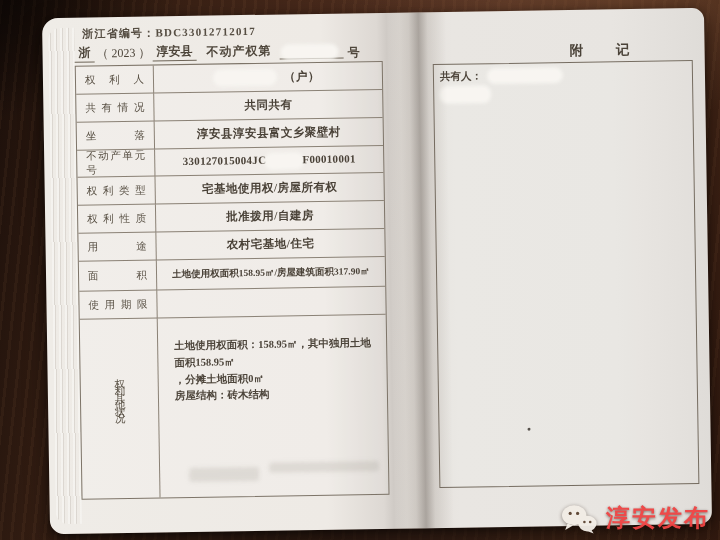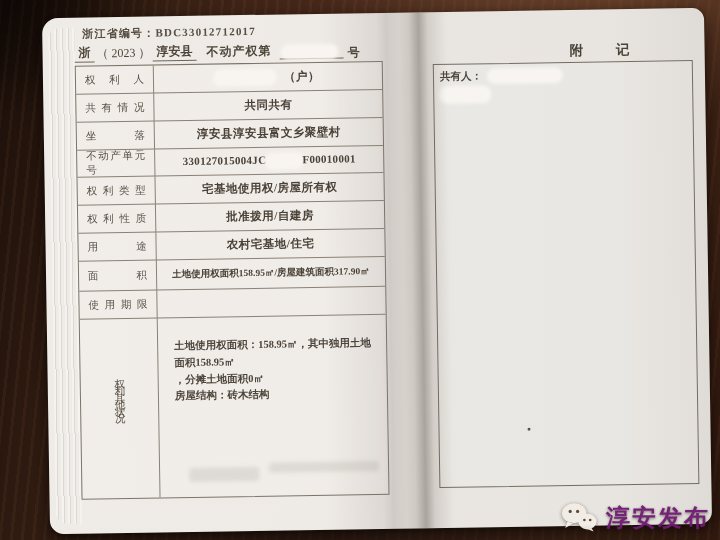--- a/index.html
+++ b/index.html
@@ -111,22 +111,22 @@
     border:1px solid #756c60; background:rgba(255,255,255,.08);
   }
   .co-owner {
     position:absolute; left:6px; top:5px; font-size:10.5px; font-weight:600; color:#4e463c;
     display:flex; align-items:center;
   }
   .page-dot { position:absolute; left:88px; top:364px; width:3px; height:3px; border-radius:50%; background:#55504a; }
 
   
   .watermark {
-    position:absolute; right:10px; bottom:6px; display:flex; align-items:flex-start; gap:9px;
-    color:#701a75; font-family:"Liberation Sans","DejaVu Sans",sans-serif;
+    position:absolute; right:10px; bottom:6px; display:flex; align-items:flex-end; gap:9px;
+    color:#ef4444; font-family:"Liberation Sans","DejaVu Sans",sans-serif;
     font-size:24px; font-weight:700; letter-spacing:2px;
     text-shadow:0 1px 3px rgba(40,24,14,.6); opacity:.96;
   }
   .wm-icon { width:36px; height:30px; filter:drop-shadow(0 1px 2px rgba(40,24,14,.5)); }
 </style>
 </head>
 <body>
 
 <div class="booklet">
   <div class="page-edges"></div>

